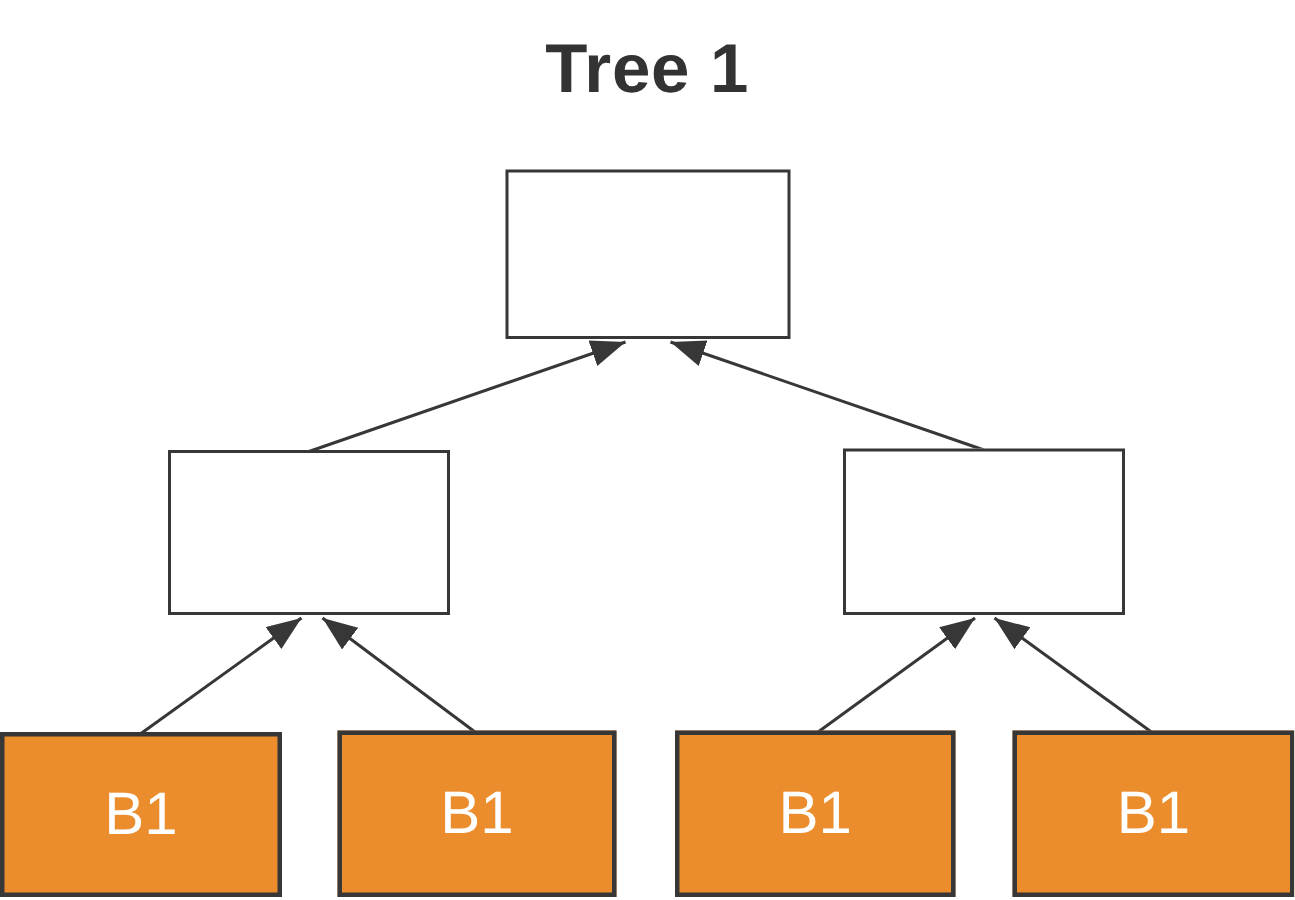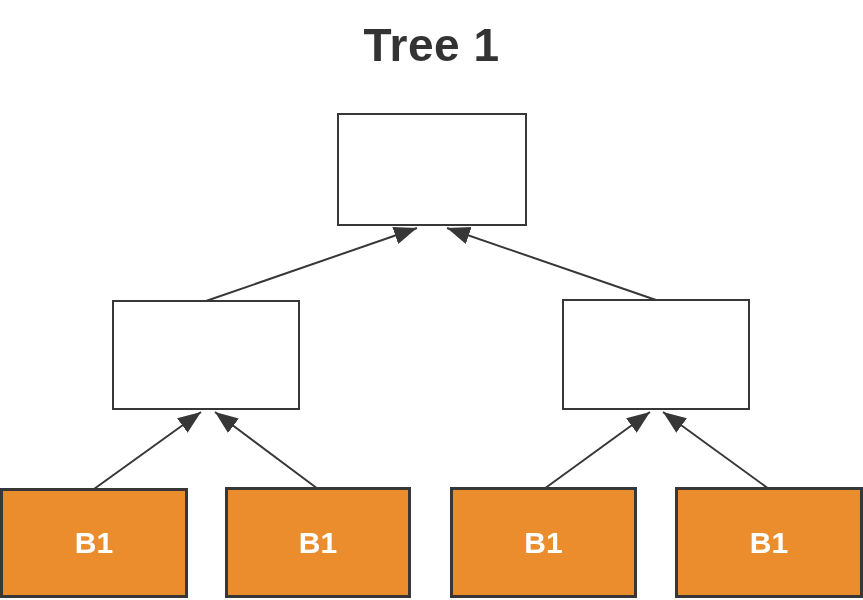--- a/index.html
+++ b/index.html
@@ -50,22 +50,22 @@
     background: var(--node-fill, #ffffff);
     border: 2px solid var(--node-border, #373737);
     display: flex;
     align-items: center;
     justify-content: center;
   }
   .node.leaf {
     background: var(--leaf-fill, #EB8C2D);
     border-width: 3px;
     color: var(--leaf-text, #ffffff);
-    font-weight: bold;
-    font-size: 30px;
+    font-weight: normal;
+    font-size: 40px;
   }
   .node-label {
     text-align: center;
   }
 </style>
 </head>
 <body>
 
 <div class="canvas">
 

